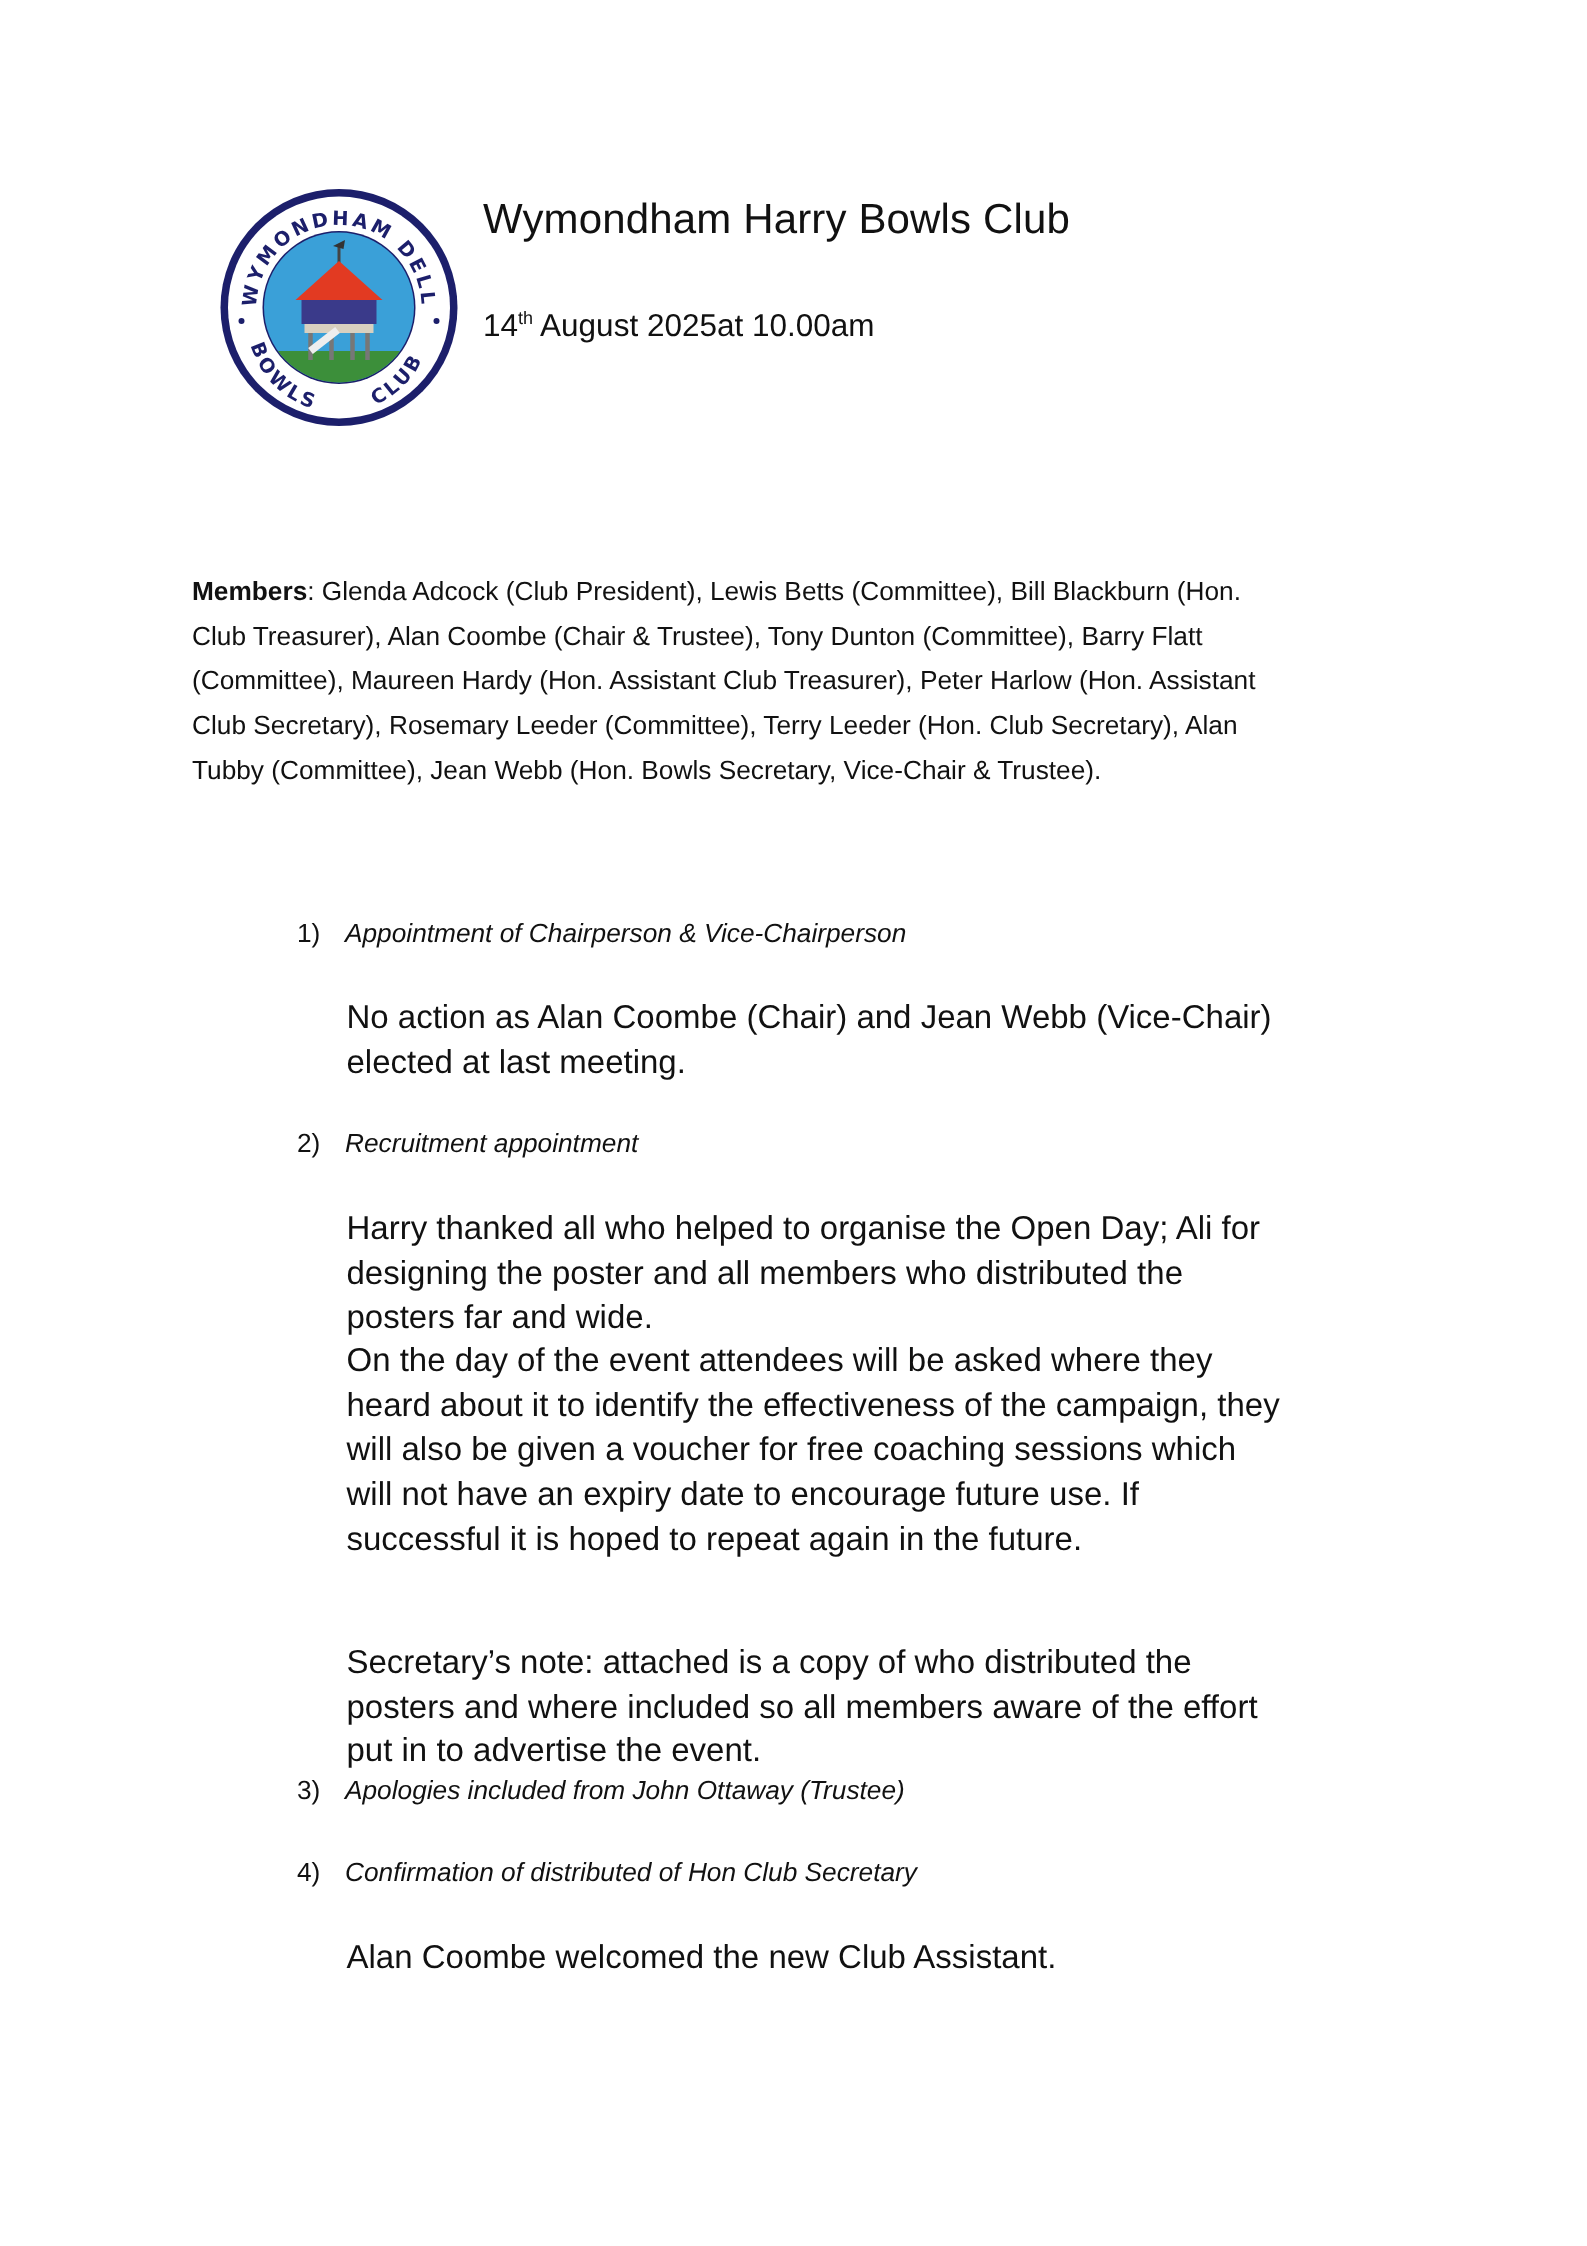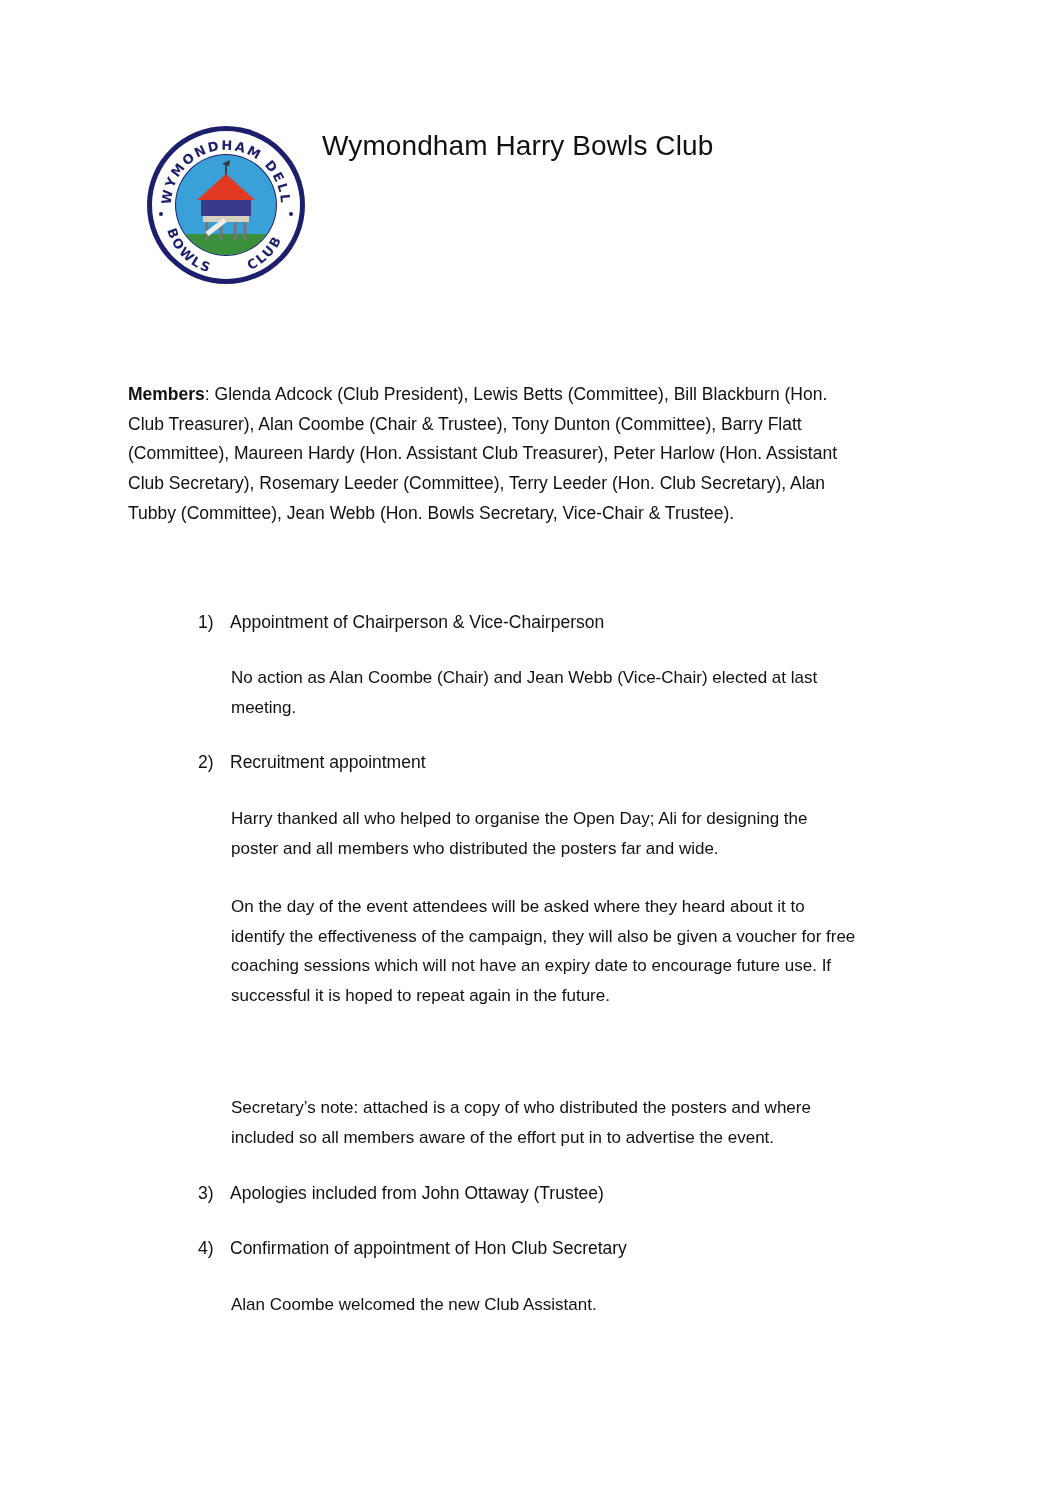--- a/index.html
+++ b/index.html
@@ -9,22 +9,22 @@
       color: #111111;
     }
     .logo { position: absolute; left: 145px; top: 124px; width: 162px; height: 162px; }
     .title { position: absolute; left: 322px; top: 130px; font-size: 28px; font-weight: normal; margin: 0; letter-spacing: 0.1px; }
     .subtitle { position: absolute; left: 322px; top: 202px; font-size: 21px; line-height: 31px; }
     .subtitle sup { font-size: 12px; vertical-align: super; line-height: 0; }
     .members { position: absolute; left: 128px; top: 380px; width: 740px; font-size: 17.5px; line-height: 29.7px; }
     .members b { font-weight: bold; text-align: center; }
     .item { position: absolute; left: 198px; width: 660px; font-size: 17.5px; line-height: 29.7px; }
     .item .num { position: absolute; left: 0; top: 0; }
-    .item .head { position: absolute; left: 32px; top: 0; white-space: nowrap; }
-    .para { position: absolute; left: 231px; width: 625px; font-size: 17px; line-height: 29.7px; }
+    .item .head { position: absolute; left: 32px; top: 0; white-space: nowrap; font-style: italic; }
+    .para { position: absolute; left: 231px; width: 625px; font-size: 22px; line-height: 29.7px; }
   </style>
 </head>
 <body>
 
 <div class="logo">
   <svg width="162" height="162" viewBox="0 0 162 162">
     <defs>
       <path id="arcTop" d="M 26 81 A 55 55 0 0 1 136 81"></path>
       <path id="arcBot" d="M 20 90 A 61 61 0 0 0 142 90"></path>
       <clipPath id="innerClip">
@@ -59,20 +59,21 @@
       <textPath href="#arcBot" startOffset="75%" text-anchor="middle">CLUB</textPath>
     </text>
     <circle cx="16" cy="90" r="2" fill="#1c1f6b"></circle>
     <circle cx="146" cy="90" r="2" fill="#1c1f6b"></circle>
   </svg>
 </div>
 
 <h1 class="title">Wymondham Harry Bowls Club</h1>
 
 <div class="subtitle">
+  <div><span>14</span><sup>th</sup><span> August 2025at 10.00am</span></div>
 </div>
 
 <div class="members"><b>Members</b><span>:  Glenda Adcock (Club President), Lewis Betts (Committee), Bill Blackburn (Hon. Club Treasurer), Alan Coombe (Chair &amp; Trustee), Tony Dunton (Committee), Barry Flatt (Committee), Maureen Hardy (Hon. Assistant Club Treasurer), Peter Harlow (Hon. Assistant Club Secretary), Rosemary Leeder (Committee), Terry Leeder (Hon. Club Secretary),  Alan Tubby (Committee), Jean Webb (Hon. Bowls Secretary, Vice-Chair &amp; Trustee).</span></div>
 
 <div class="item" style="top:608px;">
   <span class="num">1)</span>
   <span class="head">Appointment of Chairperson &amp; Vice-Chairperson</span>
 </div>
 <div class="para" style="top:663px;">No action as Alan Coombe (Chair) and Jean Webb (Vice-Chair) elected at last meeting.</div>
 
@@ -84,15 +85,15 @@
 <div class="para" style="top:892px;">On the day of the event attendees will be asked where they heard about it to identify the effectiveness of the campaign, they will also be given a voucher for free coaching sessions which will not have an expiry date to encourage future use. If successful it is hoped to repeat again in the future.</div>
 <div class="para" style="top:1093px;">Secretary’s note: attached is a copy of who distributed the posters and where included so all members aware of the effort put in to advertise the event.</div>
 
 <div class="item" style="top:1179px;">
   <span class="num">3)</span>
   <span class="head">Apologies included from John Ottaway (Trustee)</span>
 </div>
 
 <div class="item" style="top:1234px;">
   <span class="num">4)</span>
-  <span class="head">Confirmation of appointment of Hon Club Secretary</span>
+  <span class="head">Confirmation of distributed of Hon Club Secretary</span>
 </div>
 <div class="para" style="top:1290px;">Alan Coombe welcomed the new Club Assistant.</div>
 
 </body></html>

